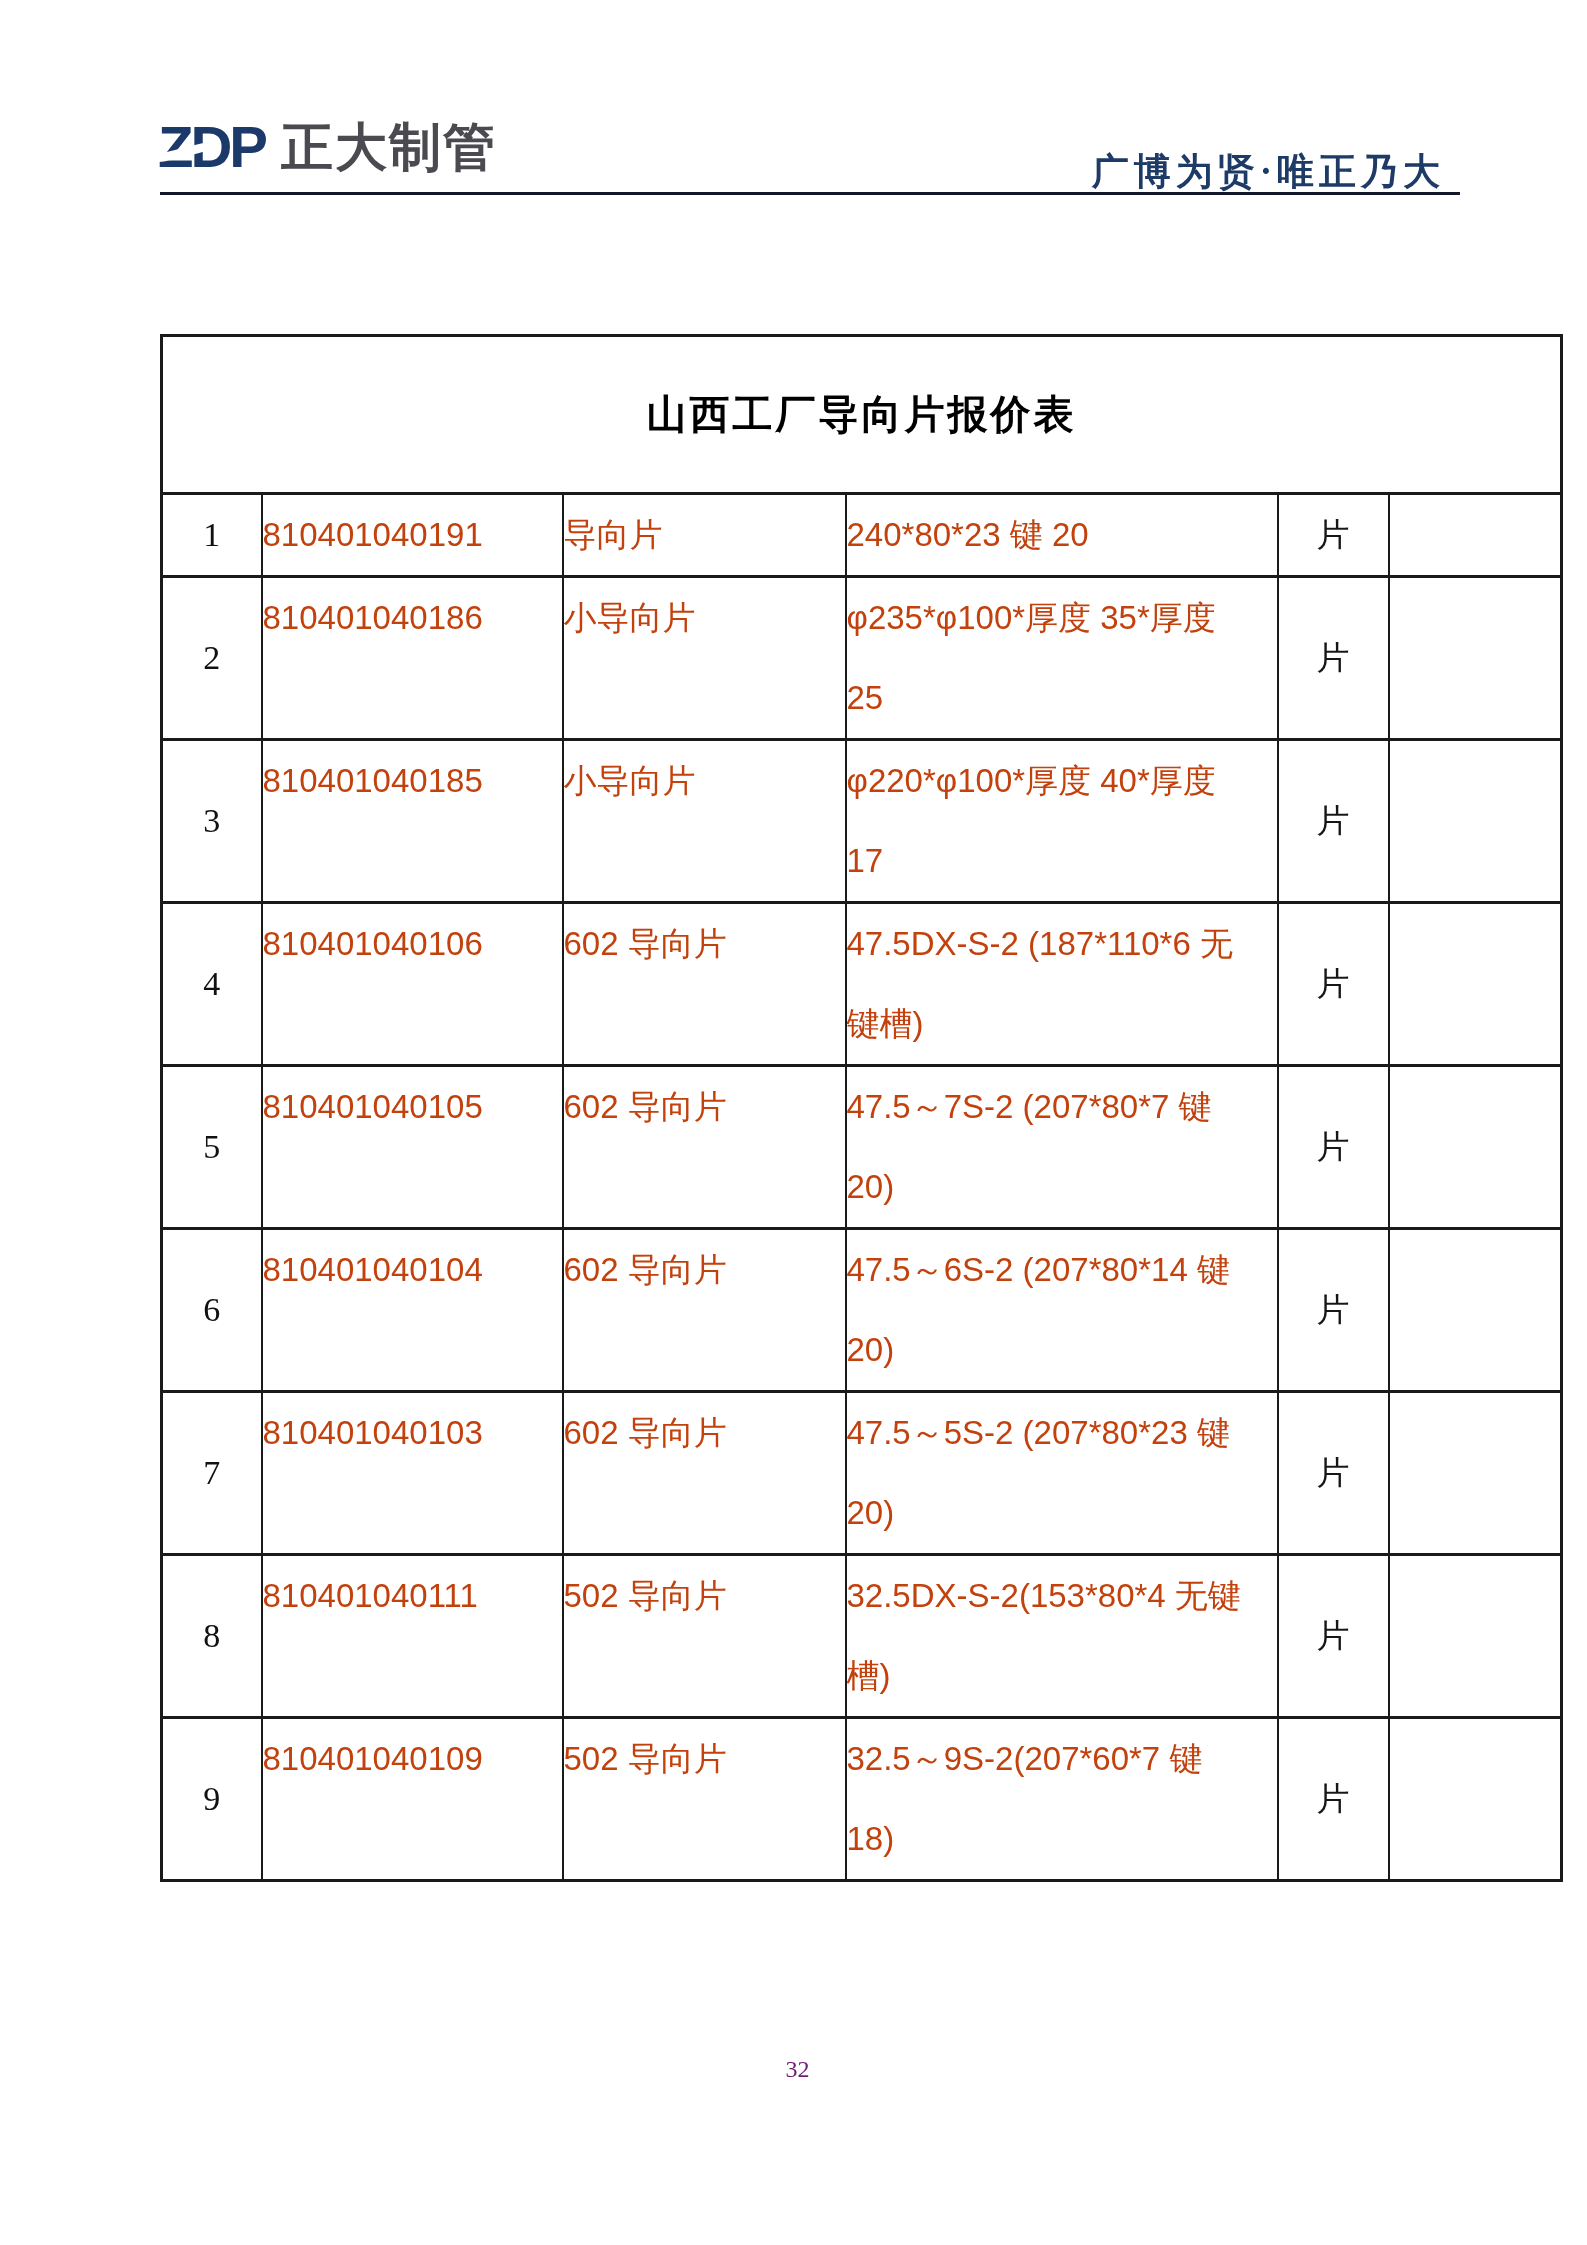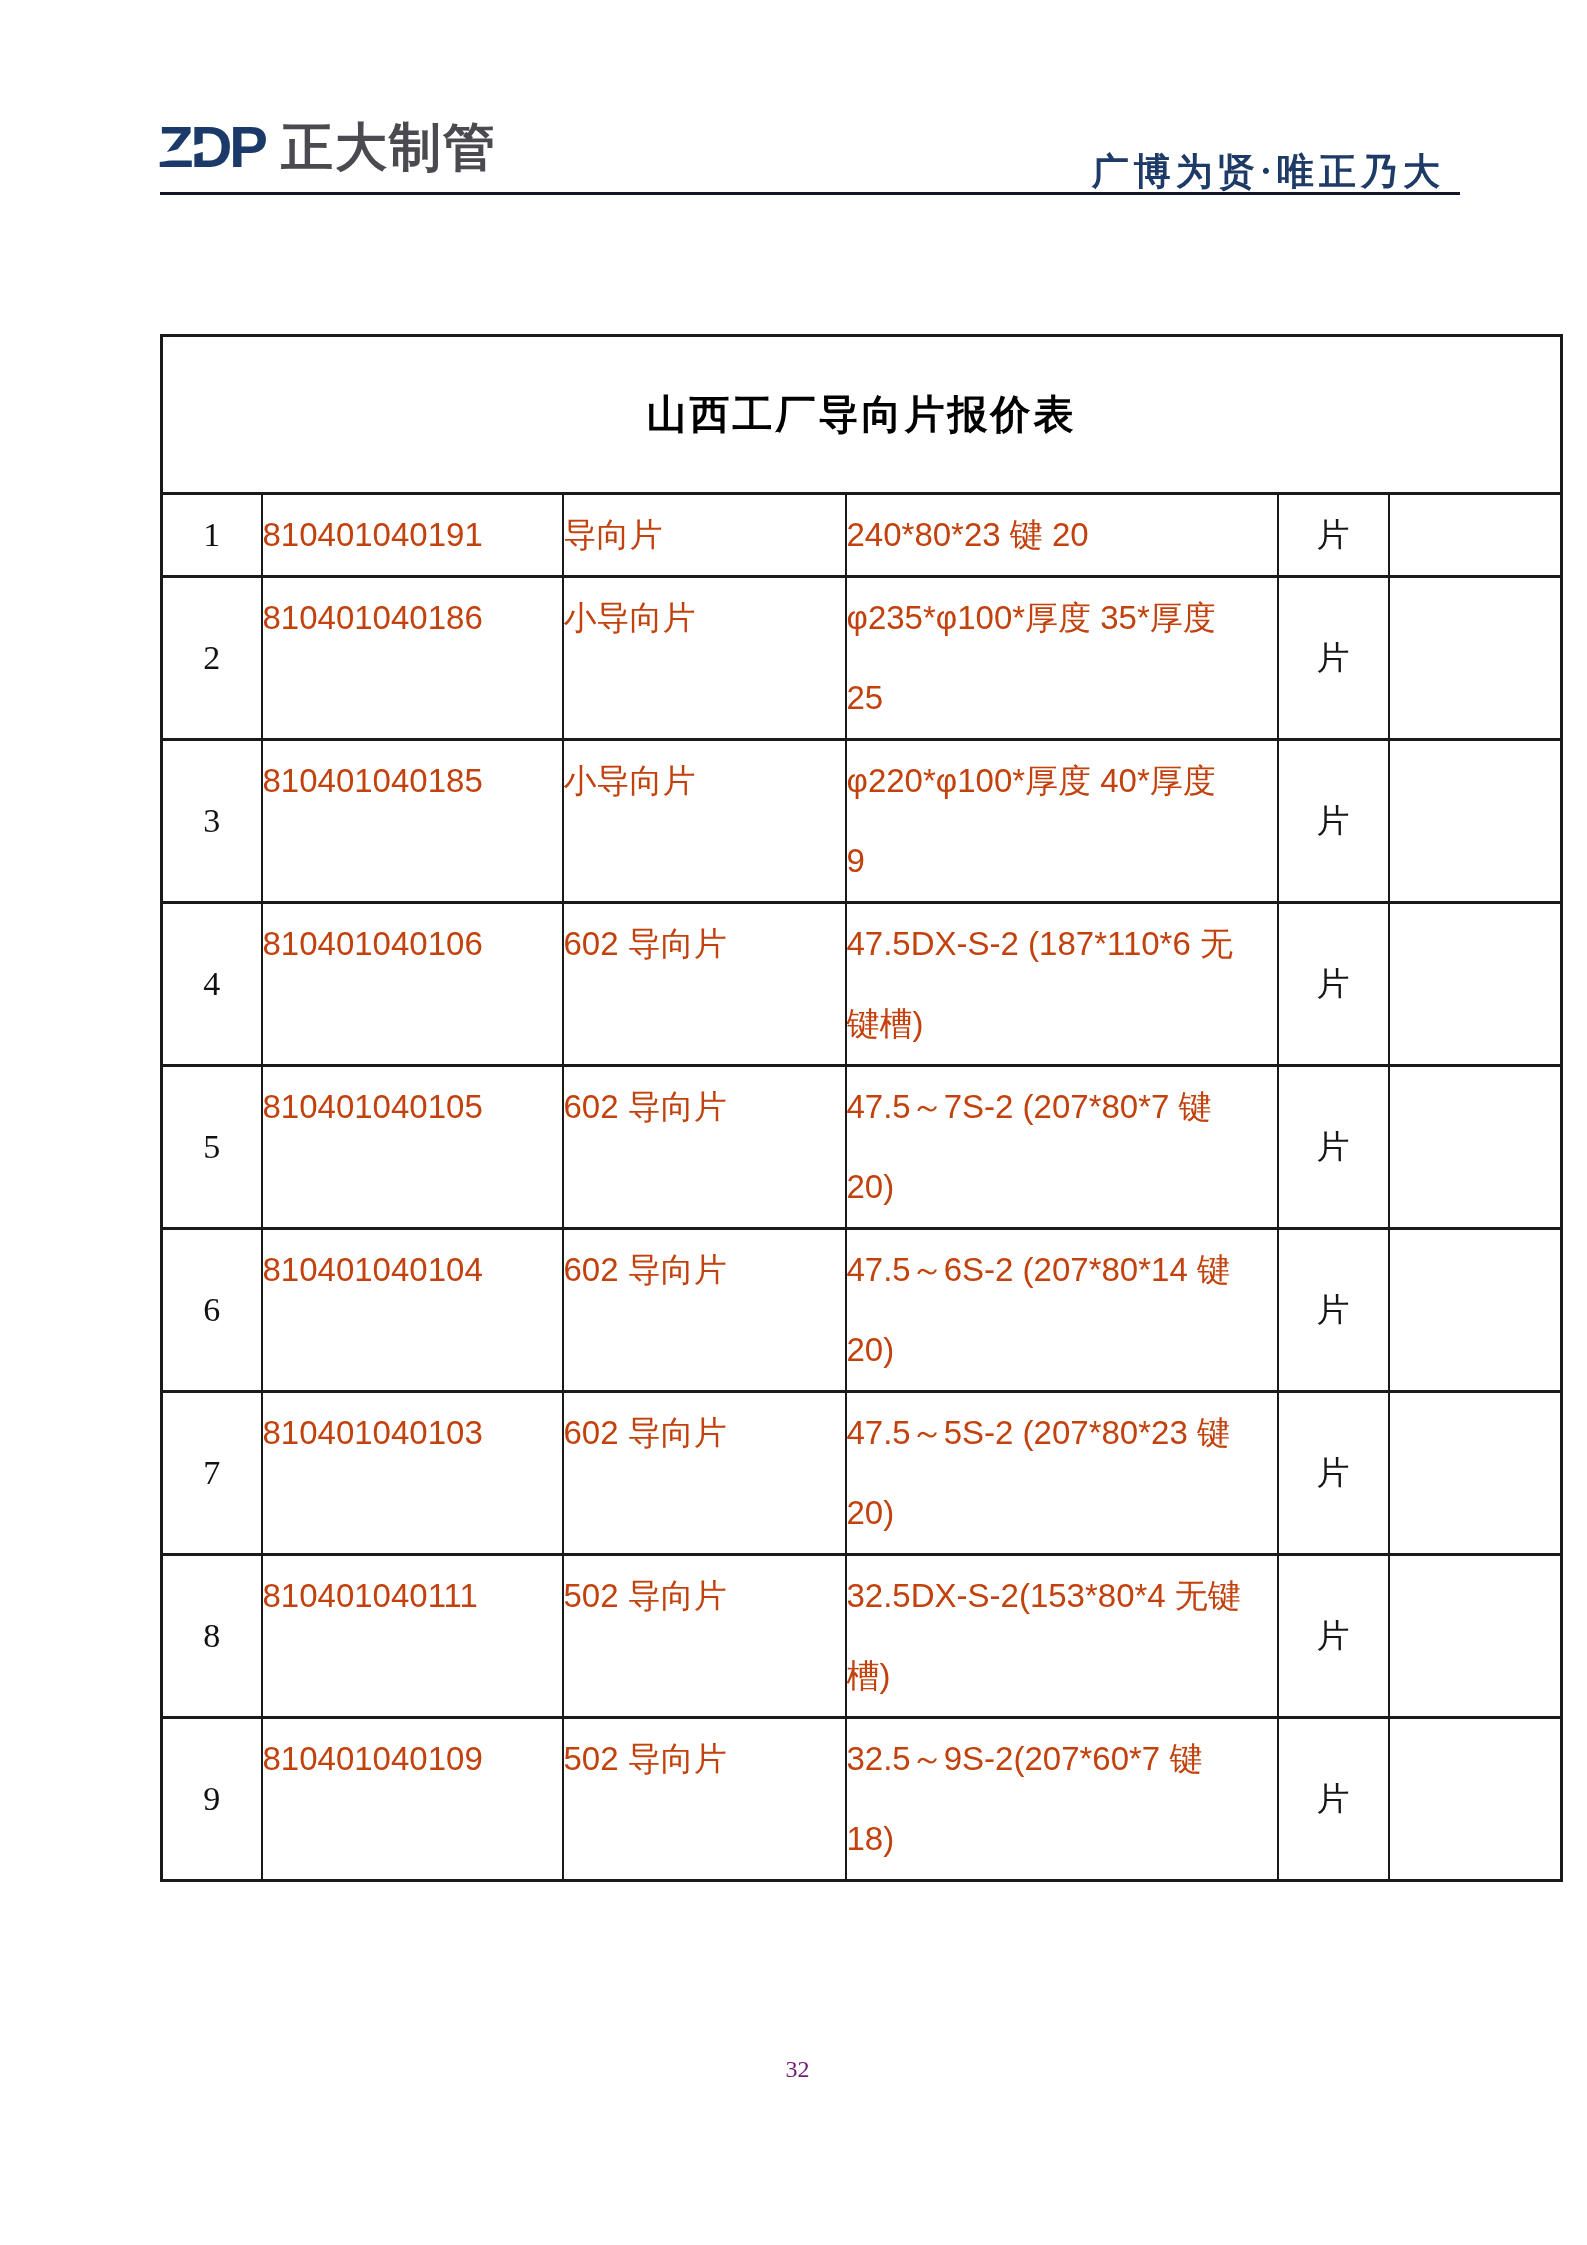--- a/index.html
+++ b/index.html
@@ -129,21 +129,21 @@
     <td class="spec">φ235*φ100*厚度 35*厚度
 25</td>
     <td class="unit">片</td>
     <td class="price"></td>
   </tr>
   <tr class="row-double">
     <td class="no">3</td>
     <td class="code">810401040185</td>
     <td class="name">小导向片</td>
     <td class="spec">φ220*φ100*厚度 40*厚度
-9</td>
+17</td>
     <td class="unit">片</td>
     <td class="price"></td>
   </tr>
   <tr class="row-double">
     <td class="no">4</td>
     <td class="code">810401040106</td>
     <td class="name">602 导向片</td>
     <td class="spec">47.5DX-S-2 (187*110*6 无
 键槽)</td>
     <td class="unit">片</td>

